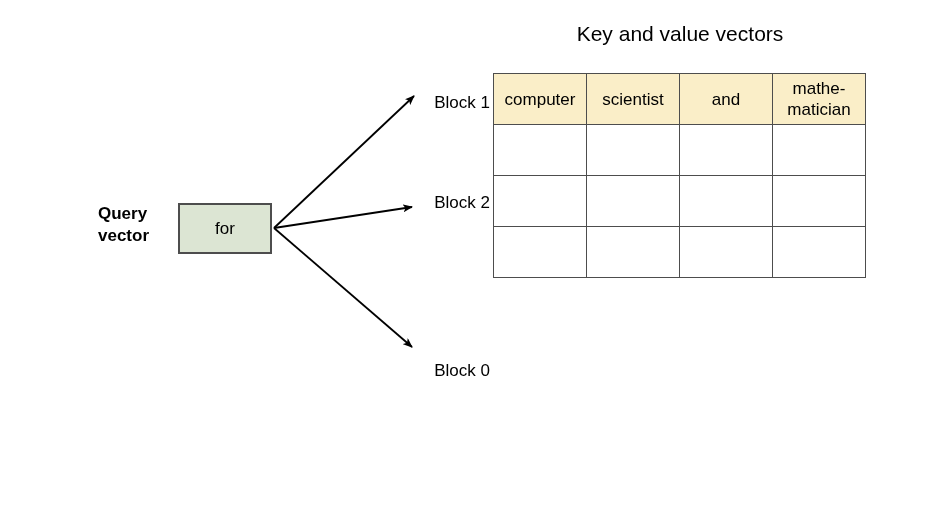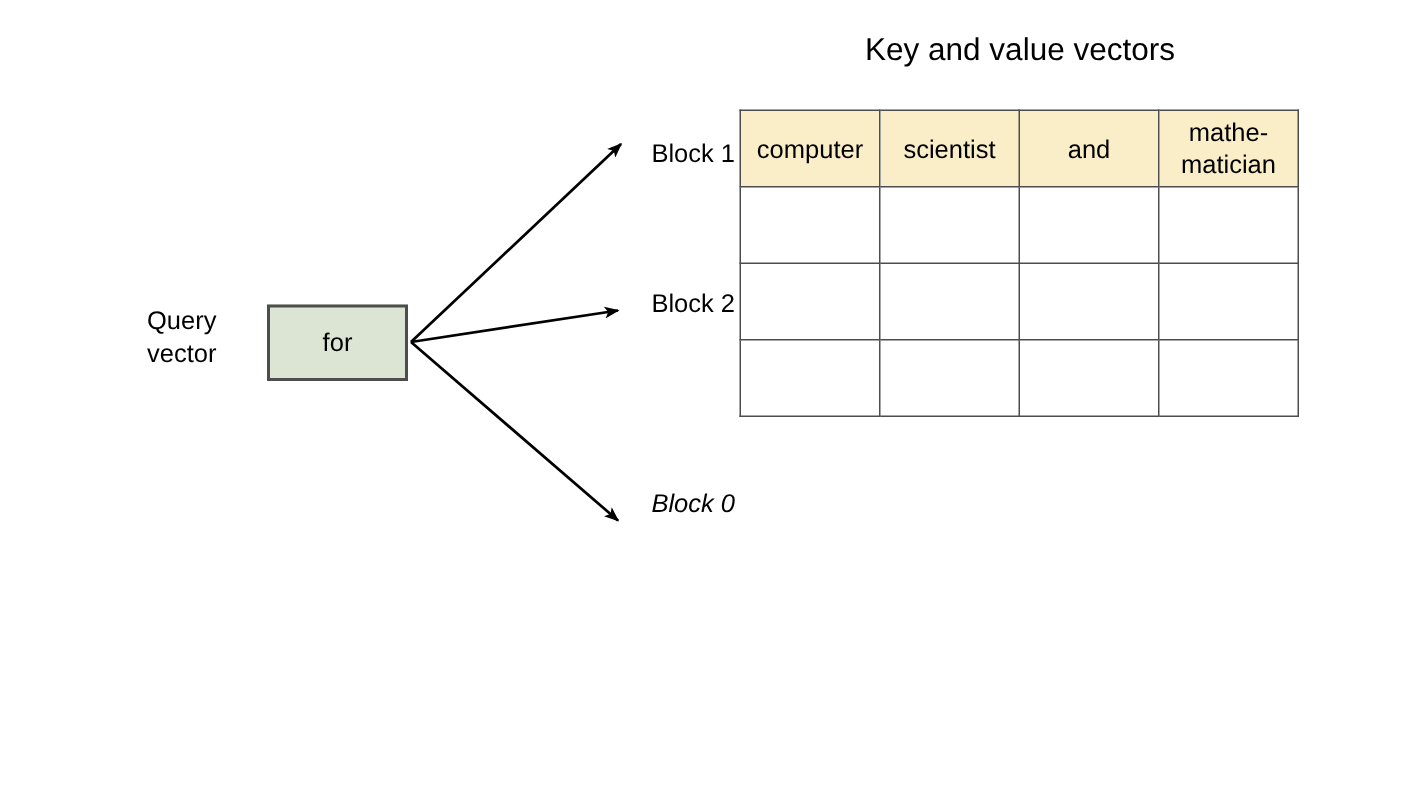--- a/index.html
+++ b/index.html
@@ -41,21 +41,21 @@
   #query-vector-label {
     position: absolute;
     left: 98px;
     top: 203px;
     width: 76px;
     text-align: left;
     font-size: 17px;
     line-height: 22px;
     color: #000;
   }
-  #query-vector-label .ln { display: block; }
+  #query-vector-label .ln { display: block; font-weight: bold; }
 
   
   #query-box {
     position: absolute;
     left: 178px;
     top: 203px;
     width: 94px;
     height: 51px;
     box-sizing: border-box;
     background: #dce5d3;
@@ -82,21 +82,21 @@
     position: absolute;
     font-size: 17px;
     line-height: 20px;
     color: #000;
     white-space: nowrap;
     text-align: right;
     width: 72px;
   }
   #block-label-1 { left: 418px; top: 93px; text-align: right; }
   #block-label-2 { left: 418px; top: 193px; }
-  #block-label-0 { left: 418px; top: 326px; font-style: italic; }
+  #block-label-0 { left: 418px; top: 361px; }
 
   
   #kv-table {
     position: absolute;
     left: 493px;
     top: 73px;
     border-collapse: collapse;
     table-layout: fixed;
     background: #ffffff;
   }

